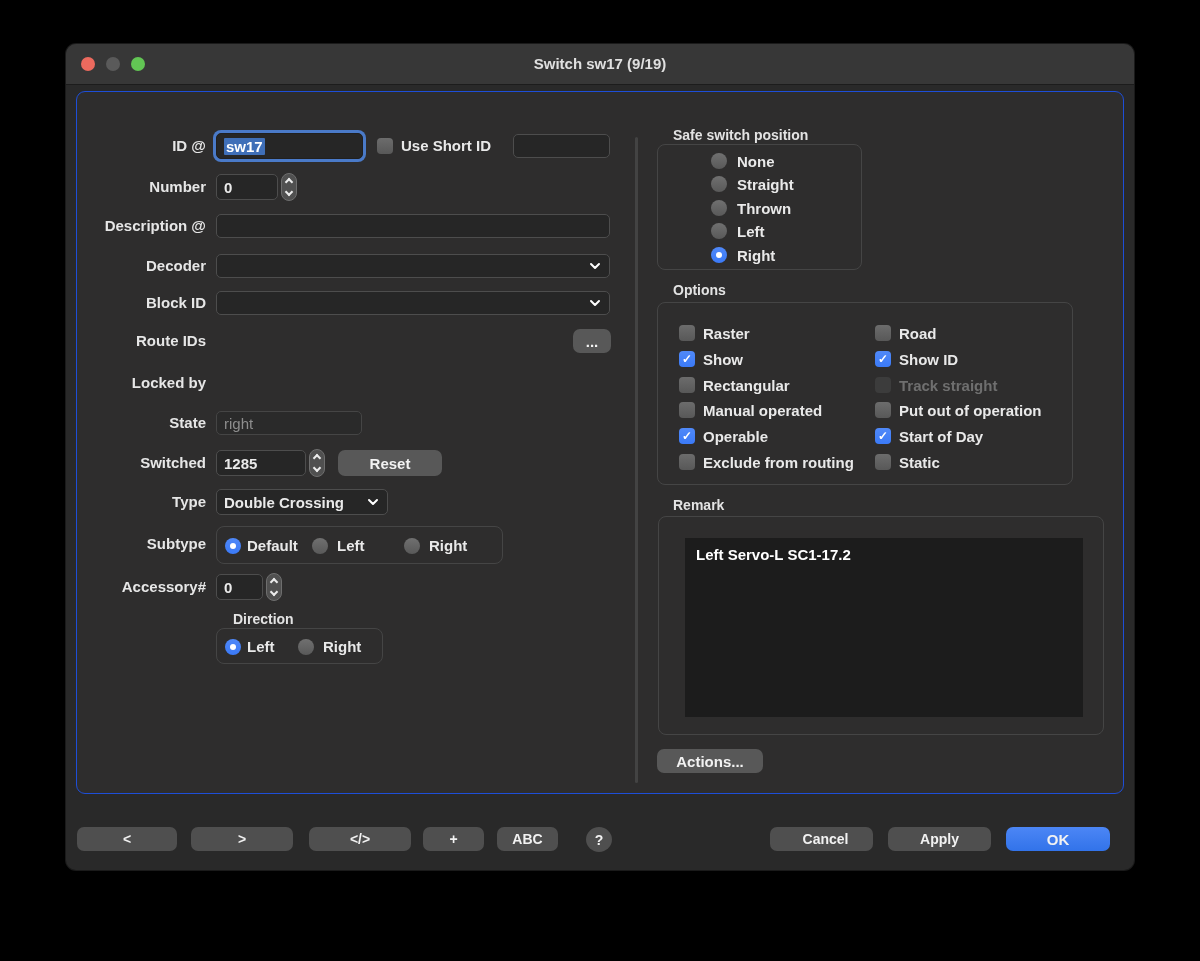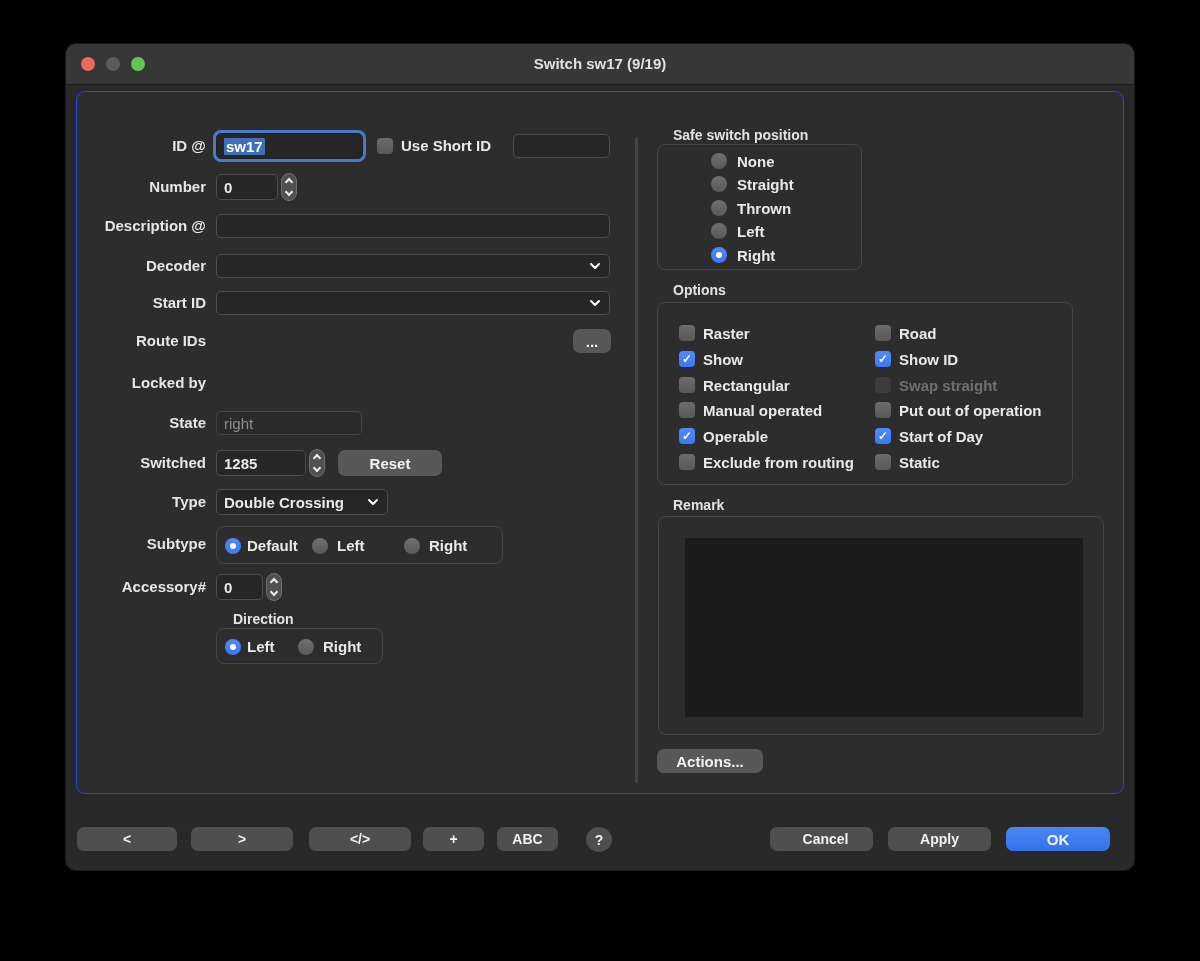--- a/index.html
+++ b/index.html
@@ -118,21 +118,21 @@
     <div class="flabel" style="top:162px;line-height:24px;">Decoder</div>
     <div class="field combo" style="left:139px;top:162px;width:394px;height:24px;">
       <span></span>
       <span class="dd">
         <svg width="12" height="8" viewBox="0 0 12 8">
               <path d="M2 2l4 4 4-4" fill="none" stroke="#fff" stroke-width="2" stroke-linecap="round" stroke-linejoin="round"></path>
             </svg>
       </span>
     </div>
 
-    <div class="flabel" style="top:199px;line-height:24px;">Start ID</div>
+    <div class="flabel" style="top:199px;line-height:24px;">Block ID</div>
     <div class="field combo" style="left:139px;top:199px;width:394px;height:24px;">
       <span></span>
       <span class="dd">
         <svg width="12" height="8" viewBox="0 0 12 8">
               <path d="M2 2l4 4 4-4" fill="none" stroke="#fff" stroke-width="2" stroke-linecap="round" stroke-linejoin="round"></path>
             </svg>
       </span>
     </div>
 
     <div class="flabel" style="top:237px;line-height:24px;">Route IDs</div>
@@ -216,41 +216,42 @@
       <div class="cblabel" style="left:241px;top:22px;">Road</div>
 
       <div class="cb on" style="left:21px;top:48px;"></div>
       <div class="cblabel" style="left:45px;top:48px;">Show</div>
       <div class="cb on" style="left:217px;top:48px;"></div>
       <div class="cblabel" style="left:241px;top:48px;">Show ID</div>
 
       <div class="cb" style="left:21px;top:74px;"></div>
       <div class="cblabel" style="left:45px;top:74px;">Rectangular</div>
       <div class="cb disabled" style="left:217px;top:74px;"></div>
-      <div class="cblabel disabled" style="left:241px;top:74px;">Swap straight</div>
+      <div class="cblabel disabled" style="left:241px;top:74px;">Track straight</div>
 
       <div class="cb" style="left:21px;top:99px;"></div>
       <div class="cblabel" style="left:45px;top:99px;">Manual operated</div>
       <div class="cb" style="left:217px;top:99px;"></div>
       <div class="cblabel" style="left:241px;top:99px;">Put out of operation</div>
 
       <div class="cb on" style="left:21px;top:125px;"></div>
       <div class="cblabel" style="left:45px;top:125px;">Operable</div>
       <div class="cb on" style="left:217px;top:125px;"></div>
       <div class="cblabel" style="left:241px;top:125px;">Start of Day</div>
 
       <div class="cb" style="left:21px;top:151px;"></div>
       <div class="cblabel" style="left:45px;top:151px;">Exclude from routing</div>
       <div class="cb" style="left:217px;top:151px;"></div>
       <div class="cblabel" style="left:241px;top:151px;">Static</div>
     </div>
 
     <div class="glabel" style="left:596px;top:405px;">Remark</div>
     <div class="groupbox" style="left:581px;top:424px;width:446px;height:219px;">
       <div class="remarkbox" style="left:26px;top:21px;width:398px;height:179px;">
+        <div>Left Servo-L SC1-17.2</div>
       </div>
     </div>
 
     <div class="btn" style="left:580px;top:657px;width:106px;height:24px;">Actions...</div>
   </div>
 
   <div class="btn footerb" style="left:11px;top:783px;width:100px;height:24px;">&lt;</div>
   <div class="btn footerb" style="left:125px;top:783px;width:102px;height:24px;">&gt;</div>
   <div class="btn footerb" style="left:243px;top:783px;width:102px;height:24px;">&lt;/&gt;</div>
   <div class="btn footerb" style="left:357px;top:783px;width:61px;height:24px;">+</div>

